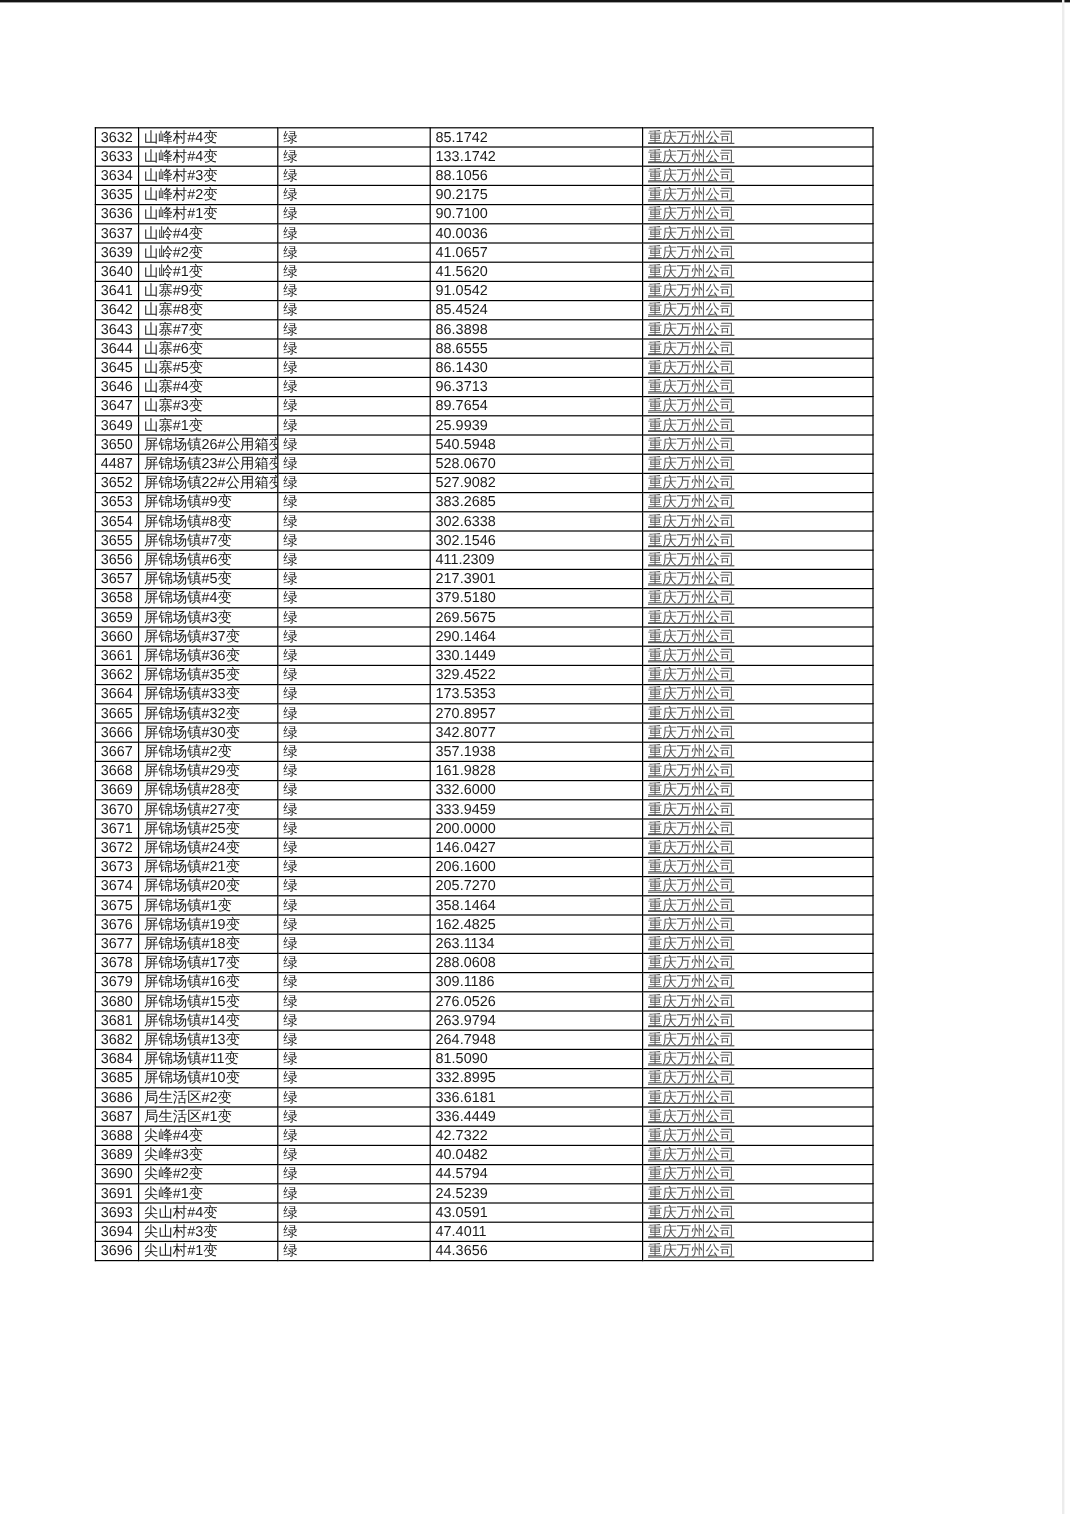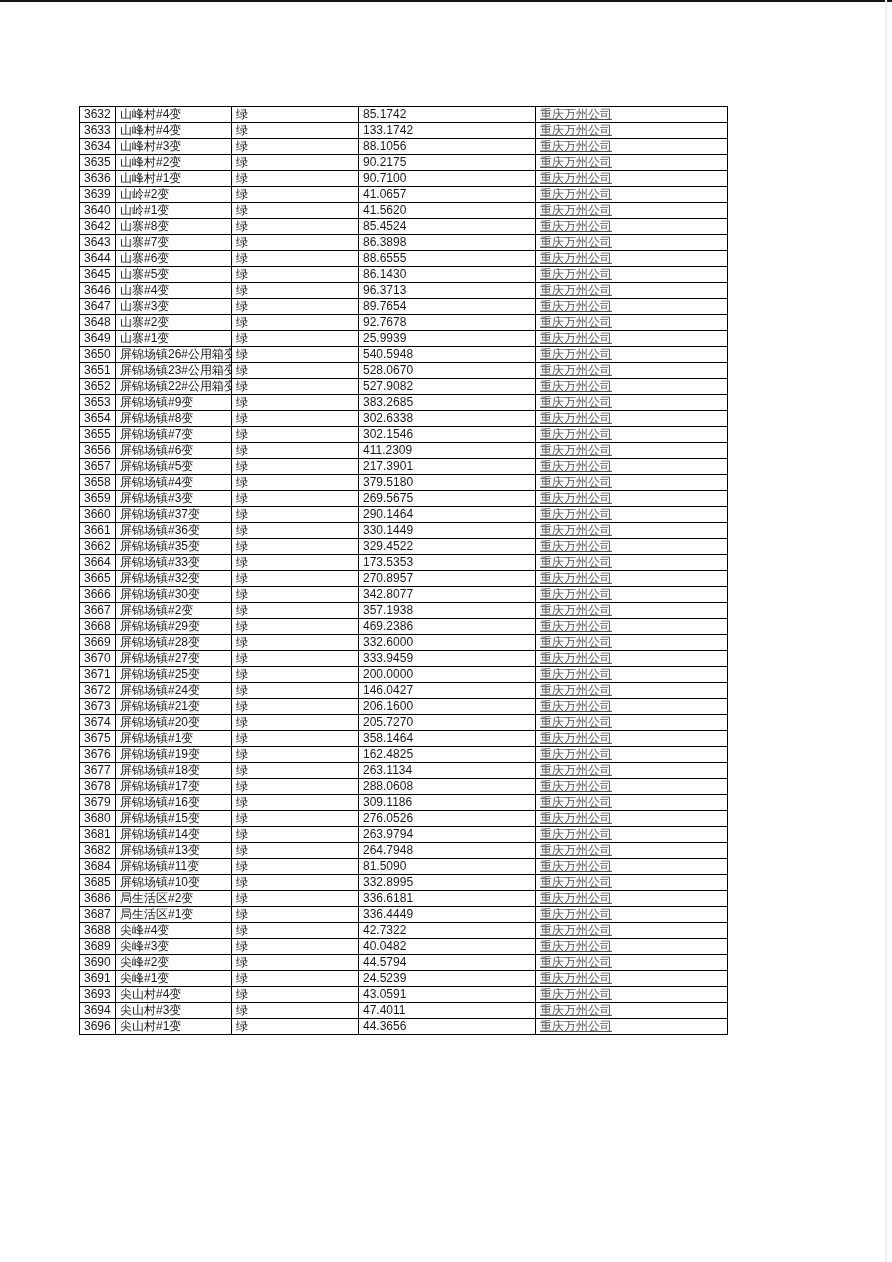--- a/index.html
+++ b/index.html
@@ -105,34 +105,48 @@
           <td class="col-company"><span class="company-link">重庆万州公司</span></td>
         </tr>
         <tr>
           <td class="col-id">3636</td>
           <td class="col-name">山峰村#1变</td>
           <td class="col-status">绿</td>
           <td class="col-value">90.7100</td>
           <td class="col-company"><span class="company-link">重庆万州公司</span></td>
         </tr>
         <tr>
+          <td class="col-id">3637</td>
+          <td class="col-name">山岭#4变</td>
+          <td class="col-status">绿</td>
+          <td class="col-value">40.0036</td>
+          <td class="col-company"><span class="company-link">重庆万州公司</span></td>
+        </tr>
+        <tr>
           <td class="col-id">3639</td>
           <td class="col-name">山岭#2变</td>
           <td class="col-status">绿</td>
           <td class="col-value">41.0657</td>
           <td class="col-company"><span class="company-link">重庆万州公司</span></td>
         </tr>
         <tr>
           <td class="col-id">3640</td>
           <td class="col-name">山岭#1变</td>
           <td class="col-status">绿</td>
           <td class="col-value">41.5620</td>
           <td class="col-company"><span class="company-link">重庆万州公司</span></td>
         </tr>
         <tr>
+          <td class="col-id">3641</td>
+          <td class="col-name">山寨#9变</td>
+          <td class="col-status">绿</td>
+          <td class="col-value">91.0542</td>
+          <td class="col-company"><span class="company-link">重庆万州公司</span></td>
+        </tr>
+        <tr>
           <td class="col-id">3642</td>
           <td class="col-name">山寨#8变</td>
           <td class="col-status">绿</td>
           <td class="col-value">85.4524</td>
           <td class="col-company"><span class="company-link">重庆万州公司</span></td>
         </tr>
         <tr>
           <td class="col-id">3643</td>
           <td class="col-name">山寨#7变</td>
           <td class="col-status">绿</td>
@@ -161,42 +175,35 @@
           <td class="col-company"><span class="company-link">重庆万州公司</span></td>
         </tr>
         <tr>
           <td class="col-id">3647</td>
           <td class="col-name">山寨#3变</td>
           <td class="col-status">绿</td>
           <td class="col-value">89.7654</td>
           <td class="col-company"><span class="company-link">重庆万州公司</span></td>
         </tr>
         <tr>
-          <td class="col-id">3648</td>
-          <td class="col-name">山寨#2变</td>
-          <td class="col-status">绿</td>
-          <td class="col-value">92.7678</td>
-          <td class="col-company"><span class="company-link">重庆万州公司</span></td>
-        </tr>
-        <tr>
           <td class="col-id">3649</td>
           <td class="col-name">山寨#1变</td>
           <td class="col-status">绿</td>
           <td class="col-value">25.9939</td>
           <td class="col-company"><span class="company-link">重庆万州公司</span></td>
         </tr>
         <tr>
           <td class="col-id">3650</td>
           <td class="col-name">屏锦场镇26#公用箱变</td>
           <td class="col-status">绿</td>
           <td class="col-value">540.5948</td>
           <td class="col-company"><span class="company-link">重庆万州公司</span></td>
         </tr>
         <tr>
-          <td class="col-id">3651</td>
+          <td class="col-id">4487</td>
           <td class="col-name">屏锦场镇23#公用箱变</td>
           <td class="col-status">绿</td>
           <td class="col-value">528.0670</td>
           <td class="col-company"><span class="company-link">重庆万州公司</span></td>
         </tr>
         <tr>
           <td class="col-id">3652</td>
           <td class="col-name">屏锦场镇22#公用箱变</td>
           <td class="col-status">绿</td>
           <td class="col-value">527.9082</td>
@@ -297,21 +304,21 @@
           <td class="col-id">3667</td>
           <td class="col-name">屏锦场镇#2变</td>
           <td class="col-status">绿</td>
           <td class="col-value">357.1938</td>
           <td class="col-company"><span class="company-link">重庆万州公司</span></td>
         </tr>
         <tr>
           <td class="col-id">3668</td>
           <td class="col-name">屏锦场镇#29变</td>
           <td class="col-status">绿</td>
-          <td class="col-value">469.2386</td>
+          <td class="col-value">161.9828</td>
           <td class="col-company"><span class="company-link">重庆万州公司</span></td>
         </tr>
         <tr>
           <td class="col-id">3669</td>
           <td class="col-name">屏锦场镇#28变</td>
           <td class="col-status">绿</td>
           <td class="col-value">332.6000</td>
           <td class="col-company"><span class="company-link">重庆万州公司</span></td>
         </tr>
         <tr>

